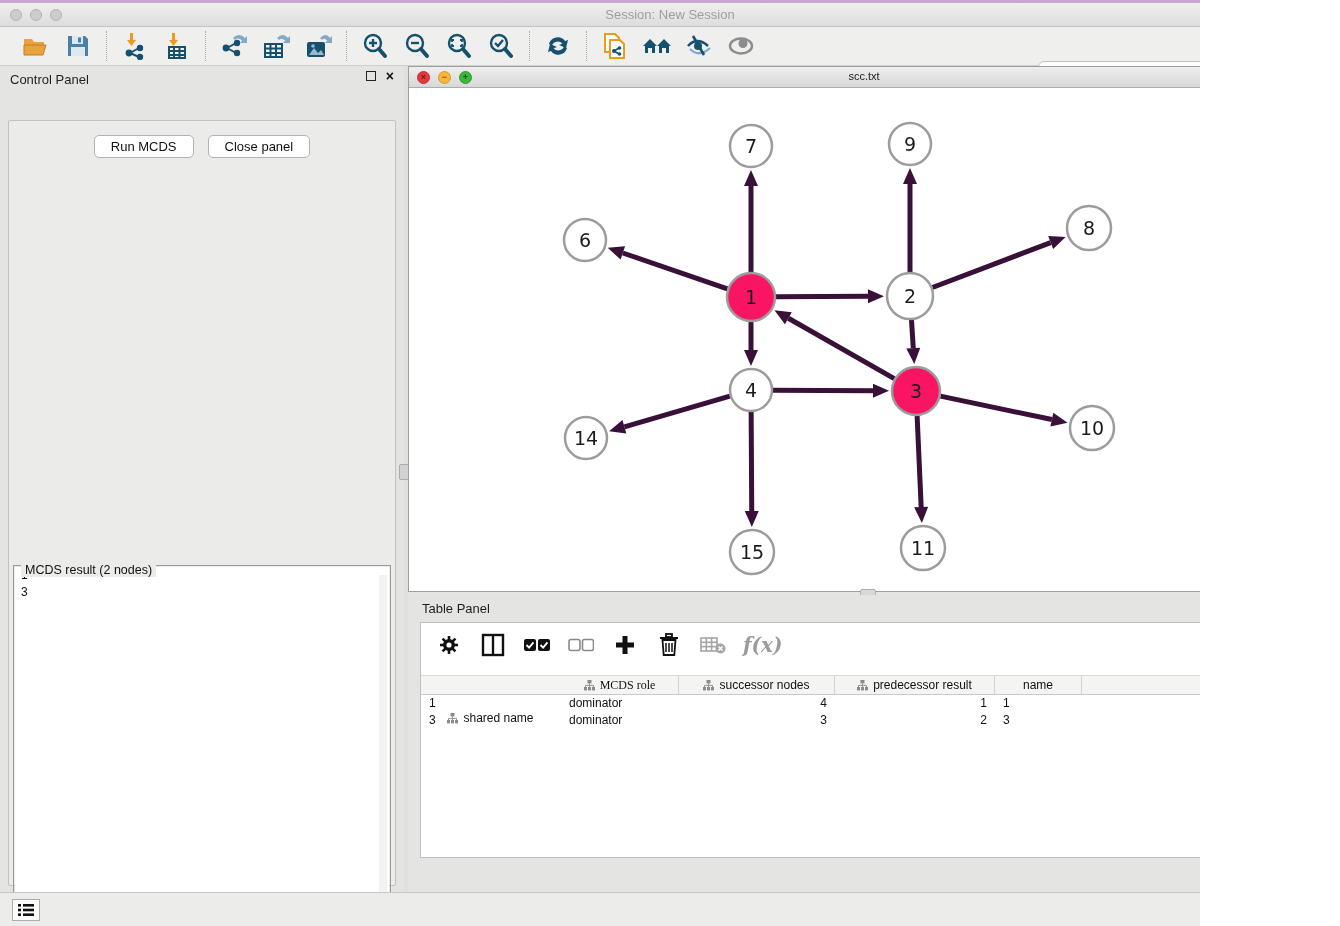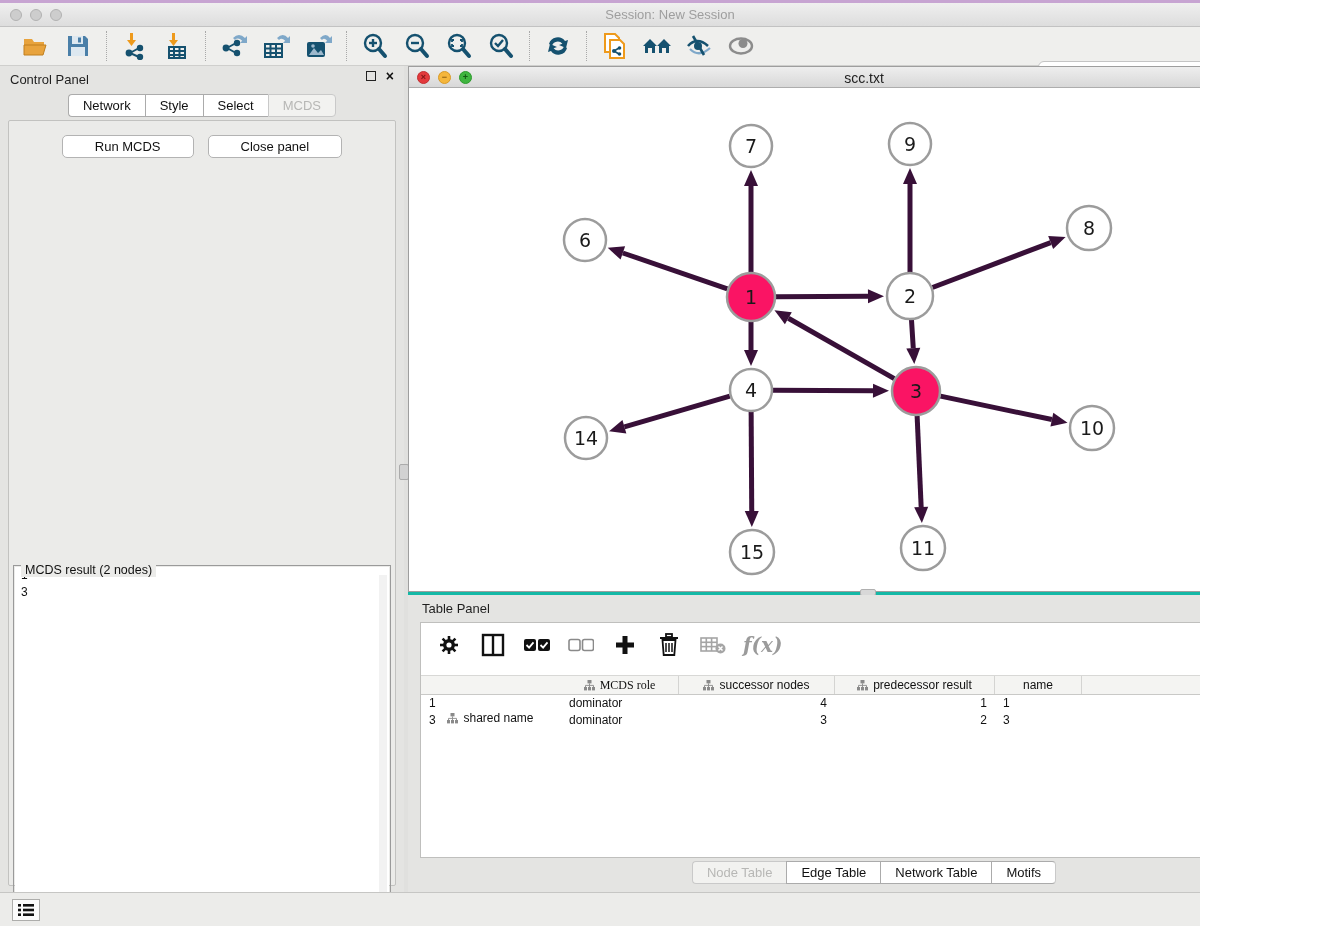--- a/index.html
+++ b/index.html
@@ -1,17 +1,17 @@
 <!DOCTYPE html>
 <html><head>
 <meta charset="utf-8">
 <style>
   * { margin:0; padding:0; box-sizing:border-box; }
   html,body { width:1340px; height:926px; font-family:"Liberation Sans", sans-serif; }
-  #app { position:relative; width:1200px; height:926px; background:#14b8a6; overflow:hidden; }
+  #app { position:relative; width:1200px; height:926px; background:#e5e5e5; overflow:hidden; }
 
   
   .purple-strip { position:absolute; left:0; top:0; width:1340px; height:3px; background:#C7A4D2; }
   .titlebar { position:absolute; left:0; top:3px; width:1340px; height:24px;
     background:linear-gradient(#EFEFEF,#DDDDDD); border-bottom:1px solid #C2C2C2; }
   .traffic { position:absolute; top:6px; display:flex; gap:8px; left:10px; }
   .tl { width:12px; height:12px; border-radius:50%; background:#CDCDCD; border:1px solid #B2B2B2; }
   .win-title { position:absolute; left:0; right:0; top:4px; text-align:center;
     font-size:13px; color:#9E9E9E; }
 
@@ -46,40 +46,40 @@
   .select-box { position:relative; margin:10px auto 0; width:310px; height:23px; background:#FFFFFF;
     border:1px solid #B3B3B3; border-radius:5px; font-size:13px; color:#111;
     display:flex; align-items:center; padding:0 22px 0 10px; cursor:pointer; }
   .stepper { position:absolute; right:5px; top:3px; display:flex; flex-direction:column; gap:2px; }
   .tri-up { width:0; height:0; border-left:4px solid transparent; border-right:4px solid transparent;
     border-bottom:5px solid #8A8A8A; }
   .tri-down { width:0; height:0; border-left:4px solid transparent; border-right:4px solid transparent;
     border-top:5px solid #8A8A8A; }
   .btn-row { display:flex; justify-content:center; gap:14px; margin-top:14px; }
   .mac-btn { background:#FFFFFF; border:1px solid #B3B3B3; border-radius:5px; height:23px;
-    font-size:13px; color:#111; padding:0 32px; cursor:pointer; font-family:"Liberation Sans",sans-serif; }
+    font-size:13px; color:#111; padding:0 16px; cursor:pointer; font-family:"Liberation Sans",sans-serif; }
 
   .mcds-result { position:absolute; left:4px; top:438px; width:378px; height:374px; }
   .fieldset-box { position:absolute; inset:6px 0 0 0; border:1px solid #9A9A9A; }
   .fieldset-legend { position:absolute; left:8px; top:4px; background:#EBEBE9; padding:0 4px;
     font-size:12.5px; color:#111; z-index:2; }
   .result-area { position:absolute; inset:8px 2px 2px 2px; background:#FFFFFF; overflow:hidden; }
   .result-area .item { font-size:12px; color:#111; padding:1px 0 1px 6px; line-height:15px; }
   .result-scroll { position:absolute; right:2px; top:8px; bottom:2px; width:8px; background:#F2F2F2; }
 
   .v-splitter { position:absolute; left:404px; top:66px; width:4px; height:826px; background:#E0E0DE; }
   .v-handle { position:absolute; left:399px; top:464px; width:10px; height:16px; background:#D2D2D2;
     border:1px solid #ABABAB; border-radius:2px; }
 
   
   .net-window { position:absolute; left:408px; top:66px; width:926px; height:526px;
     border:1px solid #9E9E9E; background:#FFFFFF; }
   .net-titlebar { position:relative; height:21px; background:linear-gradient(#EEEEEE,#D8D8D8);
     border-bottom:1px solid #ADADAD; }
-  .net-title { position:absolute; left:0; right:14px; top:3px; text-align:center; font-size:14px; color:#222; }
+  .net-title { position:absolute; left:0; right:14px; top:3px; text-align:center; font-size:11px; color:#222; }
   .net-tl { position:absolute; left:8px; top:4px; display:flex; gap:8px; }
   .dot { width:13px; height:13px; border-radius:50%; display:flex; align-items:center;
     justify-content:center; font-size:9px; font-weight:bold; line-height:1; }
   .dot.red { background:#E3393C; border:1px solid #C22F32; color:#7E1416; }
   .dot.yellow { background:#F5B63B; border:1px solid #D89A27; color:#8C5F12; }
   .dot.green { background:#3FB53F; border:1px solid #2E9A2E; color:#135A13; }
   .net-canvas { position:relative; width:924px; height:503px; background:#FFFFFF; }
 
   .h-splitter-handle { position:absolute; left:860px; top:589px; width:16px; height:7px;
     background:#D8D8D8; border:1px solid #B0B0B0; border-radius:2px; }
@@ -296,26 +296,20 @@
     </div>
   </div>
 
   <div class="control-panel">
     <div class="panel-head">
       <span class="ph-title">Control Panel</span>
       <span class="ph-icons">
         <span class="float-icon"></span>
         <span class="close-icon">×</span>
       </span>
-    </div>
-    <div class="seg-tabs">
-      <div class="seg">Network</div>
-      <div class="seg">Style</div>
-      <div class="seg">Select</div>
-      <div class="seg selected">MCDS</div>
     </div>
     <div class="cp-content">
       <div class="btn-row">
         <button class="mac-btn">Run MCDS</button>
         <button class="mac-btn">Close panel</button>
       </div>
       <div class="mcds-result">
         <div class="fieldset-box"></div>
         <div class="fieldset-legend">MCDS result (2 nodes)</div>
         <div class="result-area">
@@ -529,26 +523,20 @@
         <div class="grid-row">
           <div class="g-cell" style="width:140px;">3</div>
           <div class="g-cell" style="width:118px;">dominator</div>
           <div class="g-cell g-right" style="width:156px;">3</div>
           <div class="g-cell g-right" style="width:160px;">2</div>
           <div class="g-cell" style="width:87px;">3</div>
         </div>
       </div>
     </div>
 
-    <div class="tp-tabs">
-      <div class="seg selected">Node Table</div>
-      <div class="seg">Edge Table</div>
-      <div class="seg">Network Table</div>
-      <div class="seg">Motifs</div>
-    </div>
   </div>
 
   <div class="statusbar">
     <div class="sb-left-btn">
       <svg width="16" height="14" viewBox="0 0 16 14">
           <g fill="#111">
             <rect x="0" y="1" width="3" height="2.6"></rect>
             <rect x="0" y="5.7" width="3" height="2.6"></rect>
             <rect x="0" y="10.4" width="3" height="2.6"></rect>
             <rect x="5" y="1" width="11" height="2.6"></rect>

